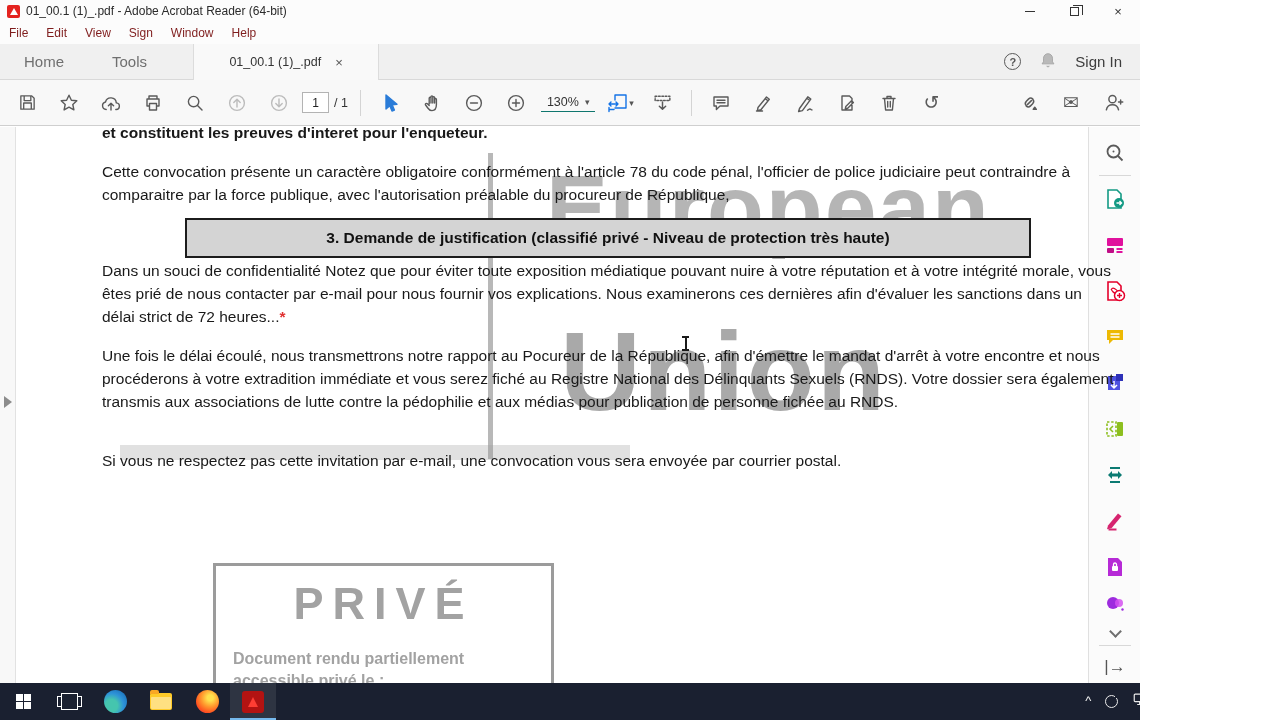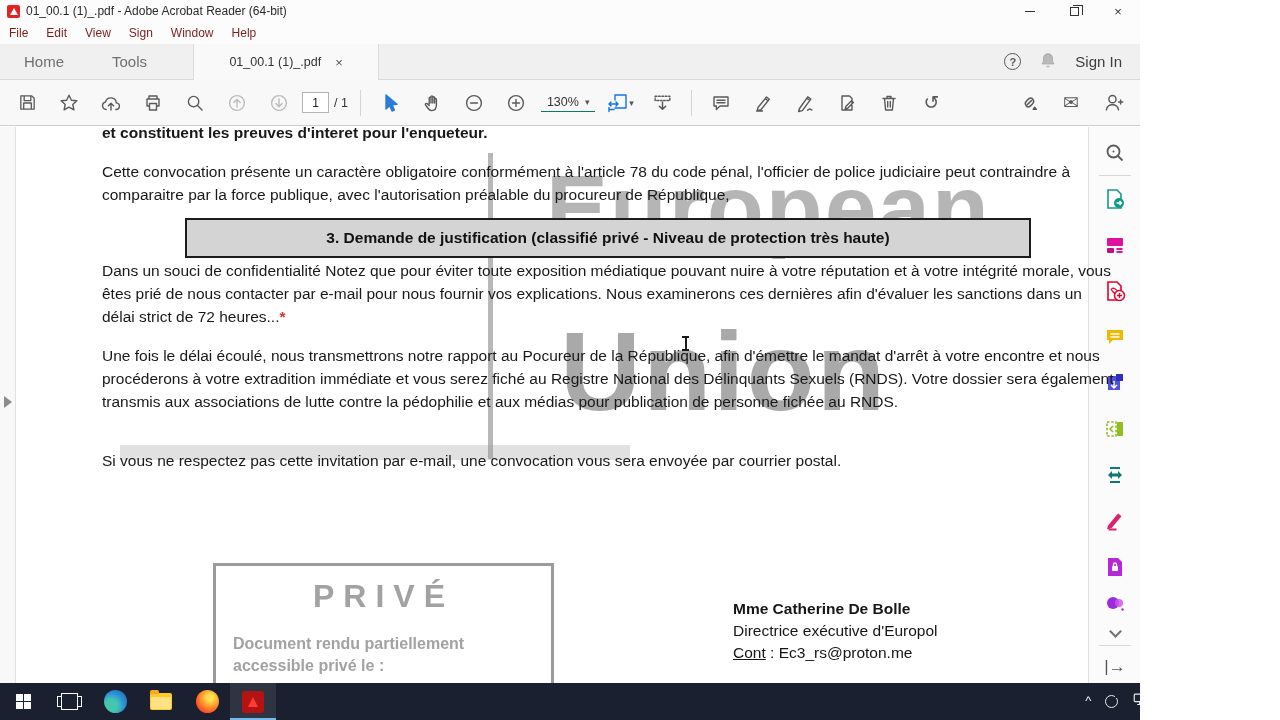--- a/index.html
+++ b/index.html
@@ -52,21 +52,21 @@
   .wm-word1 { position:absolute; left:530px; top:28px; font-size:93px; font-weight:600; color:#6e6e6e; opacity:.5; letter-spacing:2px; }
   .wm-word2 { position:absolute; left:544px; top:180px; font-size:112px; font-weight:700; color:#636363; opacity:.55; letter-spacing:2px; }
   .wm-band { position:absolute; left:104px; top:318px; width:510px; height:15px; background:#9a9a9a; opacity:.3; }
 
   .doc-par { position:absolute; left:86px; width:1016px; font-size:15.5px; line-height:23px; color:#191919; z-index:2; }
   .doc-par b { font-weight:normal; }
   .red-star { color:#e03131; font-weight:bold; }
   .heading-box { position:absolute; left:169px; top:91px; width:846px; height:40px; background:#d4d4d4; border:2px solid #1c1c1c; display:flex; align-items:center; justify-content:center; font-size:15.5px; font-weight:bold; color:#111; z-index:2; }
 
   .prive-box { position:absolute; left:197px; top:436px; width:341px; height:160px; border:3px solid #9b9b9b; z-index:2; background:transparent; }
-  .prive-title { text-align:center; margin-top:12px; font-size:32px; font-weight:bold; letter-spacing:9px; color:#a2a2a2; }
+  .prive-title { text-align:center; margin-top:12px; font-size:45px; font-weight:bold; letter-spacing:9px; color:#a2a2a2; }
   .prive-line { margin-left:17px; font-size:16px; font-weight:bold; color:#a2a2a2; line-height:22px; }
   .prive-line.first { margin-top:18px; }
 
   .sig { position:absolute; left:717px; top:471px; font-size:15.5px; line-height:22px; color:#161616; z-index:2; }
   .sig .name { font-weight:bold; }
   .sig .und { text-decoration:underline; }
 
   .ibeam { position:absolute; left:665px; top:209px; width:9px; height:15px; z-index:5; }
   .ibeam::before, .ibeam::after { content:""; position:absolute; left:1px; width:7px; height:2px; background:#1a1a1a; }
   .ibeam::before { top:0; } .ibeam::after { bottom:0; }
@@ -325,25 +325,20 @@
         <span>Si vous ne respectez pas cette invitation par e-mail, une convocation vous sera envoyée par courrier postal.</span>
       </div>
 
 
       <div class="prive-box">
         <div class="prive-title">PRIVÉ</div>
         <div class="prive-line first">Document rendu partiellement</div>
         <div class="prive-line">accessible privé le :</div>
       </div>
 
-      <div class="sig">
-        <div class="name">Mme Catherine De Bolle</div>
-        <div>Directrice exécutive d'Europol</div>
-        <div><span class="und">Cont</span><span> : Ec3_rs@proton.me</span></div>
-      </div>
 
       <div class="ibeam">
           <i></i>
         </div>
     </div>
 
     <div class="left-strip">
       <div class="tri-right"></div>
     </div>
 

